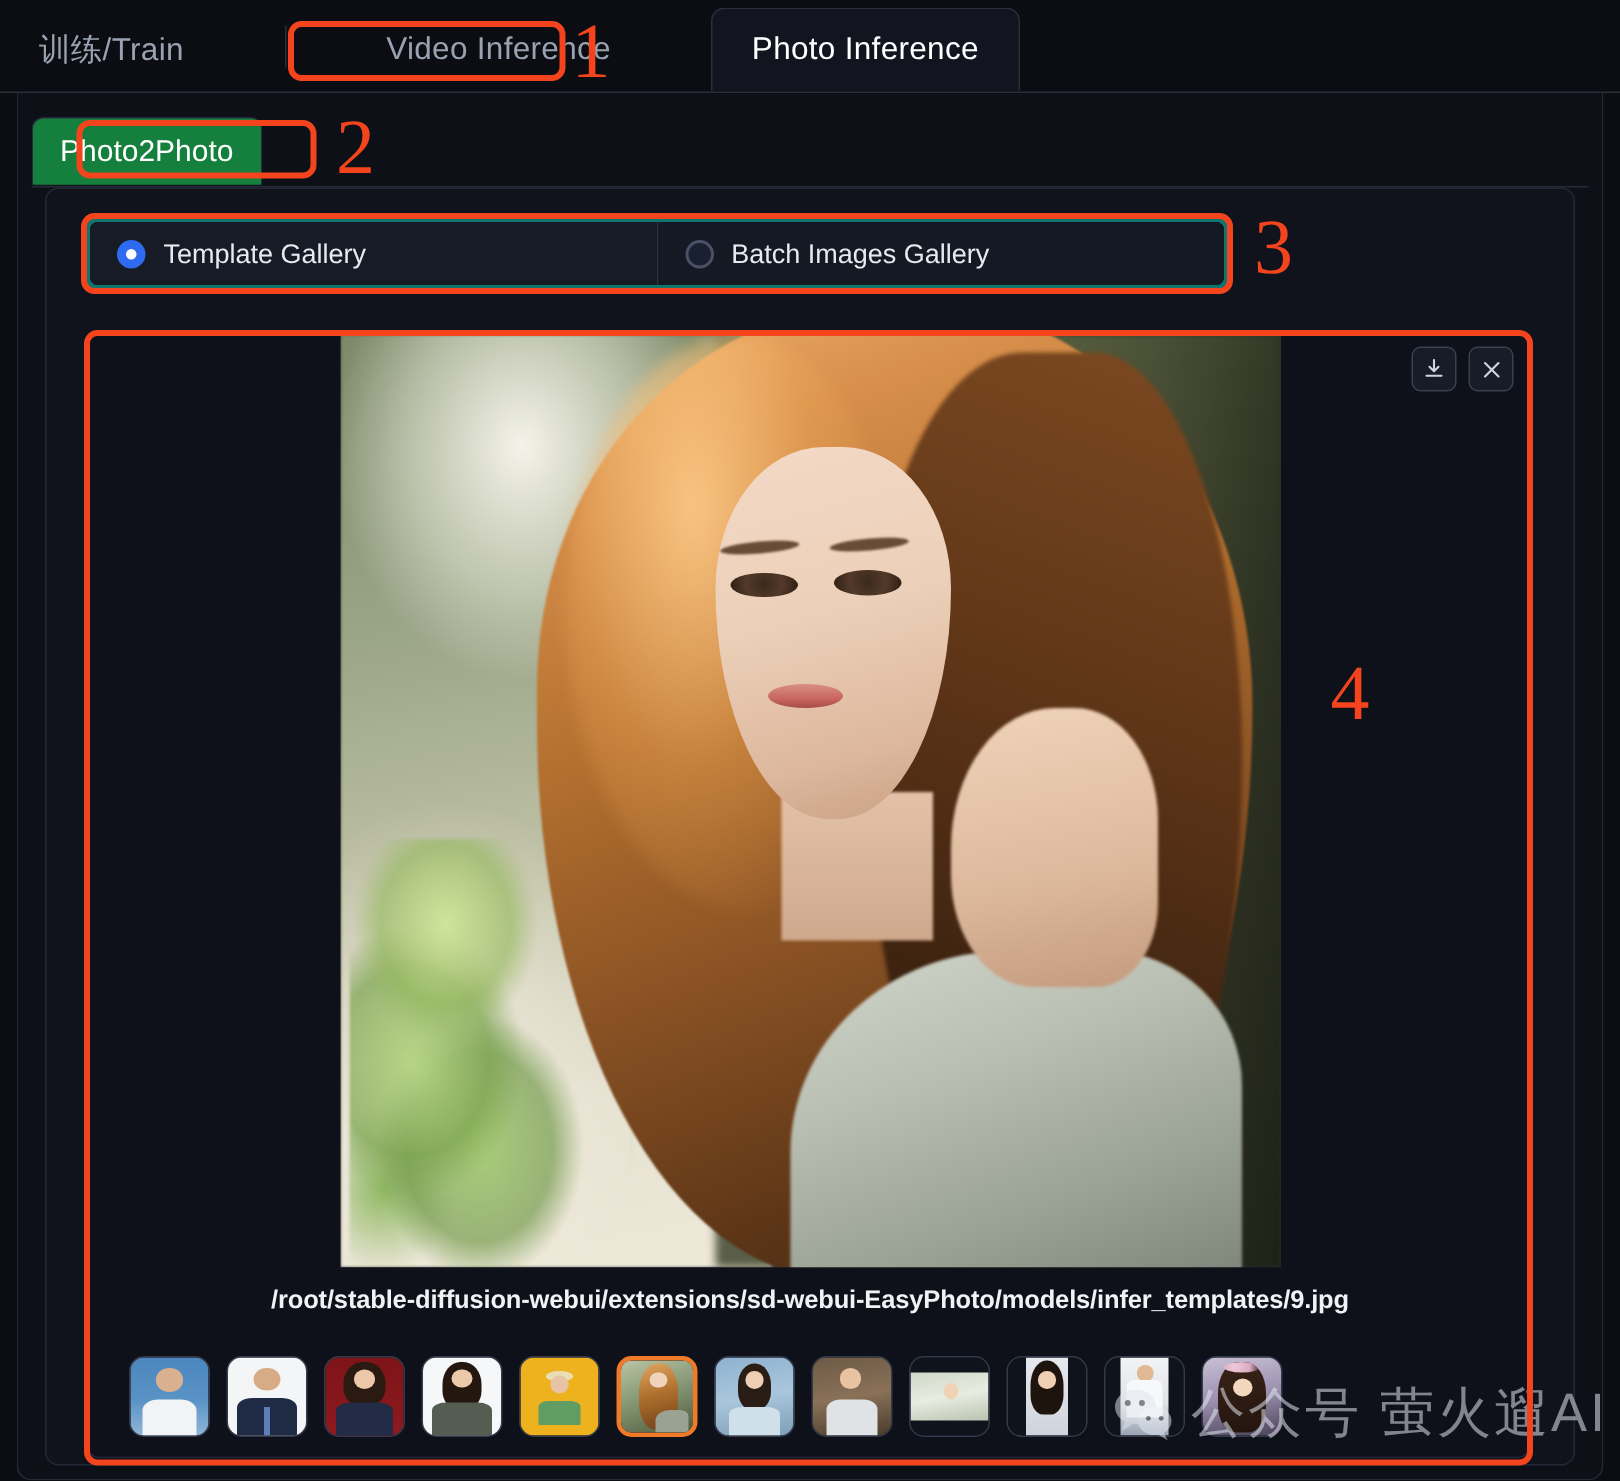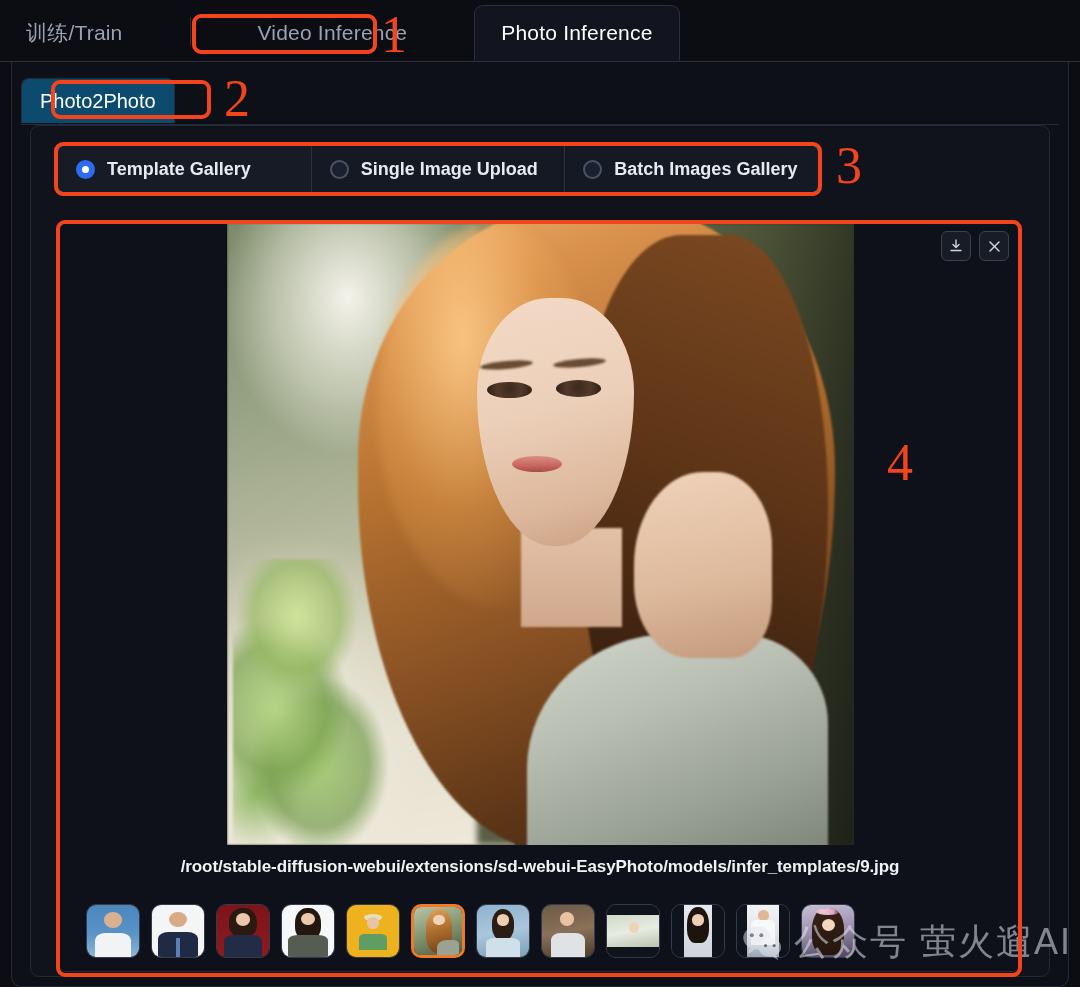--- a/index.html
+++ b/index.html
@@ -43,36 +43,36 @@
   .subtabbar {
     position: absolute; left: 21px; top: 76px; width: 1038px; height: 49px;
     display: flex; align-items: flex-end;
     border-bottom: 1px solid #262b37;
   }
   .subtab {
     height: 46px; display: flex; align-items: center; padding: 0 18px;
     font-size: 20px; color: #8b93a3; white-space: nowrap;
   }
   .subtab.active {
-    color: #fff; background: #0c4a6e;
+    color: #fff; background: #15803d;
     border: 1px solid #262b37; border-bottom: 1px solid #11141d;
     border-radius: 8px 8px 0 0;
   }
 
   
   .card {
     position: absolute; left: 30px; top: 125px; width: 1020px; height: 852px;
     background: #10131b; border: 1px solid #242937; border-radius: 9px;
   }
 
   
   .radio-group {
     position: absolute; left: 57px; top: 145px; width: 762px; height: 48px;
     display: flex; background: #161a24;
-    border: 1px solid #0f766e; border-radius: 8px; overflow: hidden; font-weight: bold;
+    border: 3px solid #0f766e; border-radius: 8px; overflow: hidden;
   }
   .radio-opt {
     flex: 1 1 0; display: flex; align-items: center; gap: 12px;
     padding: 0 18px; font-size: 18px; color: #e7eaf0;
     border-right: 1px solid #2b3140; background: #151923;
   }
   .radio-opt:last-child { border-right: none; }
   .radio-opt.checked { background: #171b26; }
   .radio-dot {
     width: 19px; height: 19px; border-radius: 50%;
@@ -312,24 +312,20 @@
 
   <div class="card"></div>
 
   <div class="radio-group">
     <div class="radio-opt checked">
       <span class="radio-dot"></span>
       <span class="radio-label">Template Gallery</span>
     </div>
     <div class="radio-opt">
       <span class="radio-dot"></span>
-      <span class="radio-label">Single Image Upload</span>
-    </div>
-    <div class="radio-opt">
-      <span class="radio-dot"></span>
       <span class="radio-label">Batch Images Gallery</span>
     </div>
   </div>
 
   <div class="viewer">
 
     <div class="viewer-tools">
       <div class="tool-btn">
         <svg width="16" height="16" viewBox="0 0 16 16" fill="none" stroke="#cfd5e0" stroke-width="1.4" stroke-linecap="round" stroke-linejoin="round">
           <path d="M8 2v7"></path>

